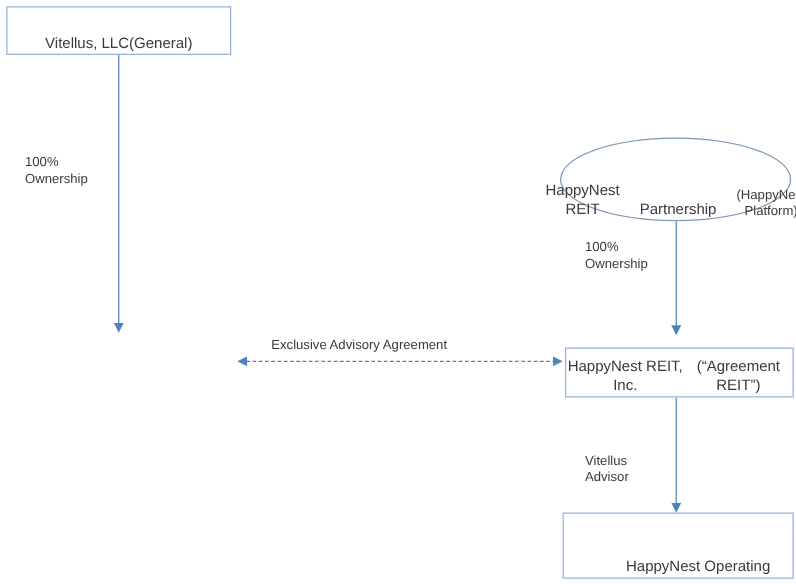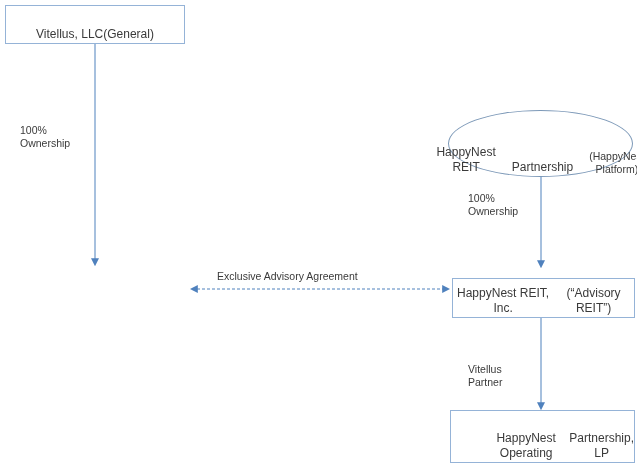--- a/index.html
+++ b/index.html
@@ -67,40 +67,39 @@
 
   <div class="node ellipse" style="left:448px; top:110px; width:185px; height:67px;gap:16px;">
     <span>HappyNest REIT</span>
     <span>Partnership</span>
     <span class="small">(HappyNest Platform)</span>
   </div>
 
 
   <div class="node" style="left:452px; top:268px; width:183px; height:40px;margin-top:10px;">
     <span>HappyNest REIT, Inc.</span>
-    <span>(“Advisory REIT”)</span>
+    <span>(“Agreement REIT”)</span>
   </div>
 
   <div class="node" style="left:450px; top:410px; width:185px; height:53px;padding-left:32px;">
     <span>HappyNest Operating</span>
-    <span>Partnership, LP</span>
   </div>
 
   <div class="edge-label" style="left:20px; top:124px; width:80px;">
     <div>100%</div>
     <div>Ownership</div>
   </div>
 
   <div class="edge-label" style="left:468px; top:192px; width:80px;">
     <div>100%</div>
     <div>Ownership</div>
   </div>
 
   <div class="edge-label" style="left:217px; top:270px; width:200px;">
     <div>Exclusive Advisory Agreement</div>
   </div>
 
   <div class="edge-label" style="left:468px; top:363px; width:80px;">
     <div>Vitellus</div>
-    <div>Partner</div>
+    <div>Advisor</div>
   </div>
 
 </div>
 
 </body></html>

